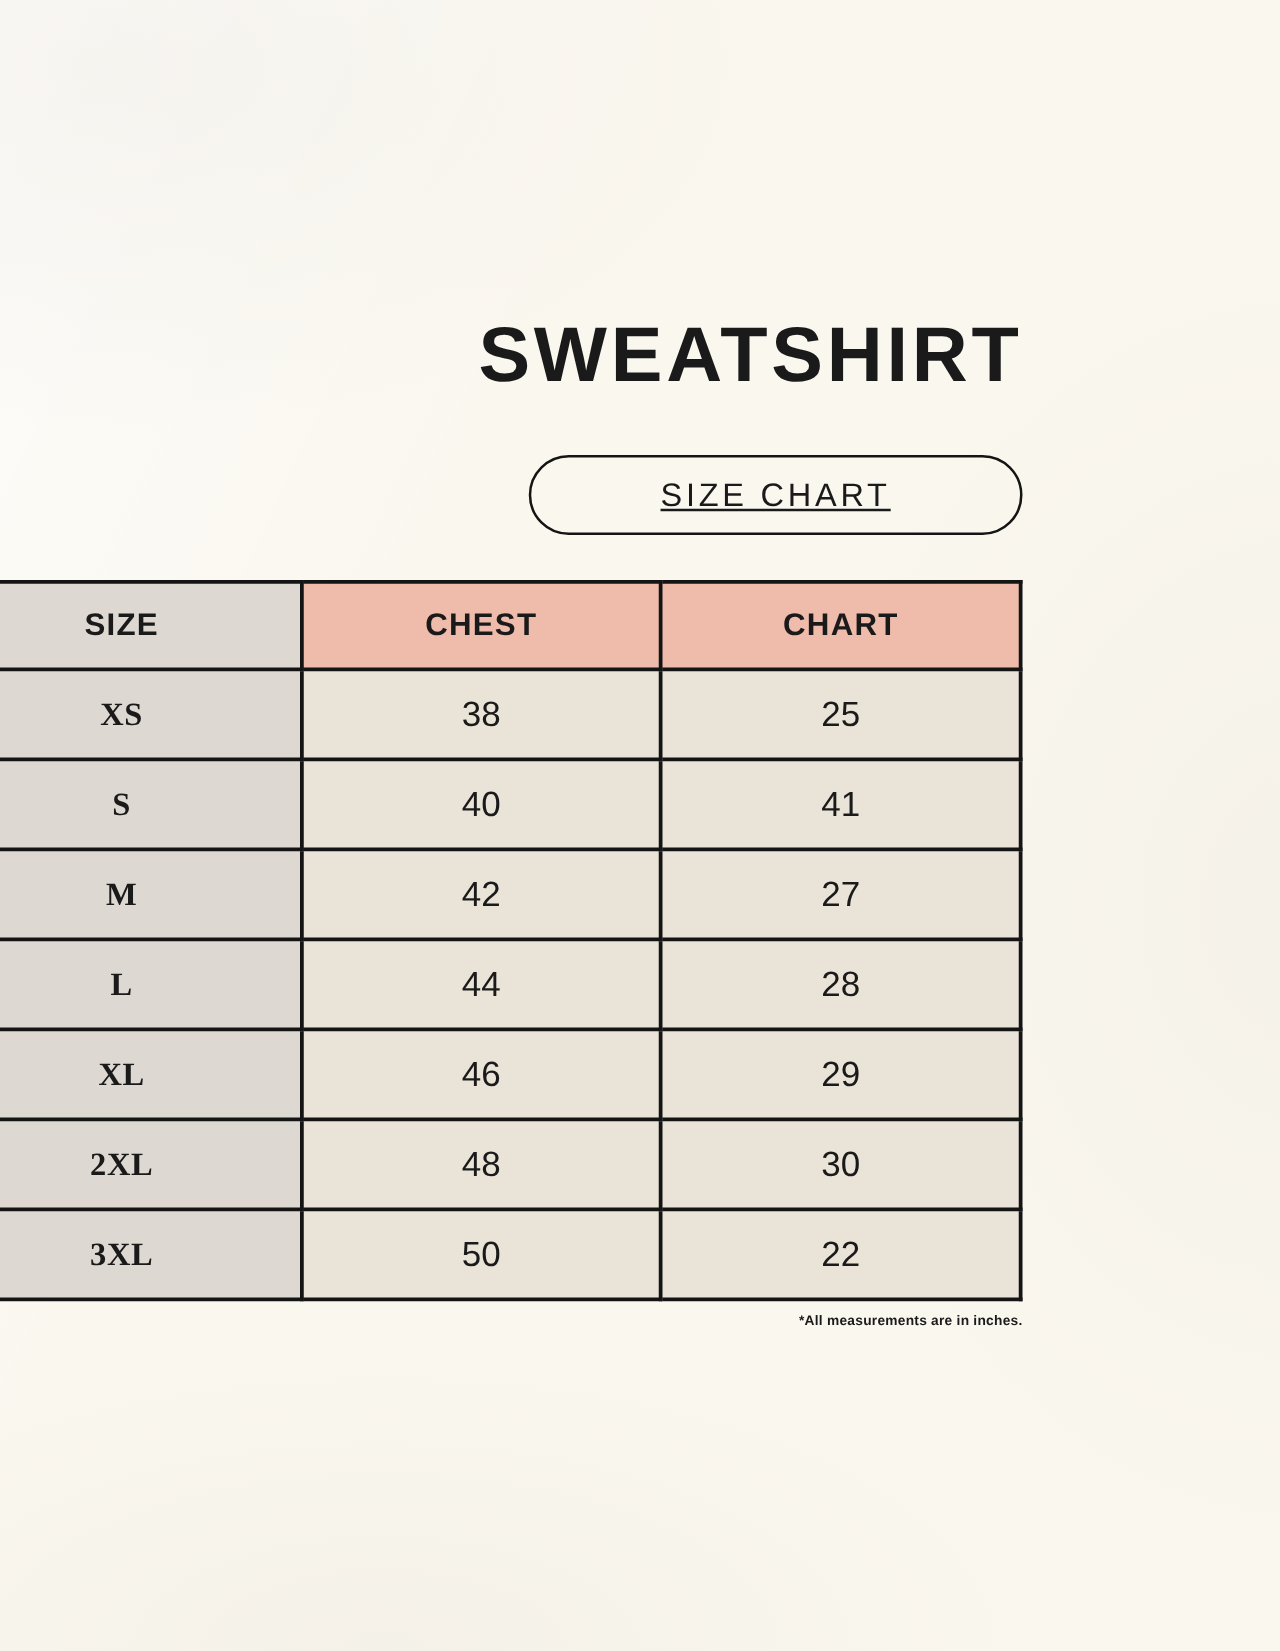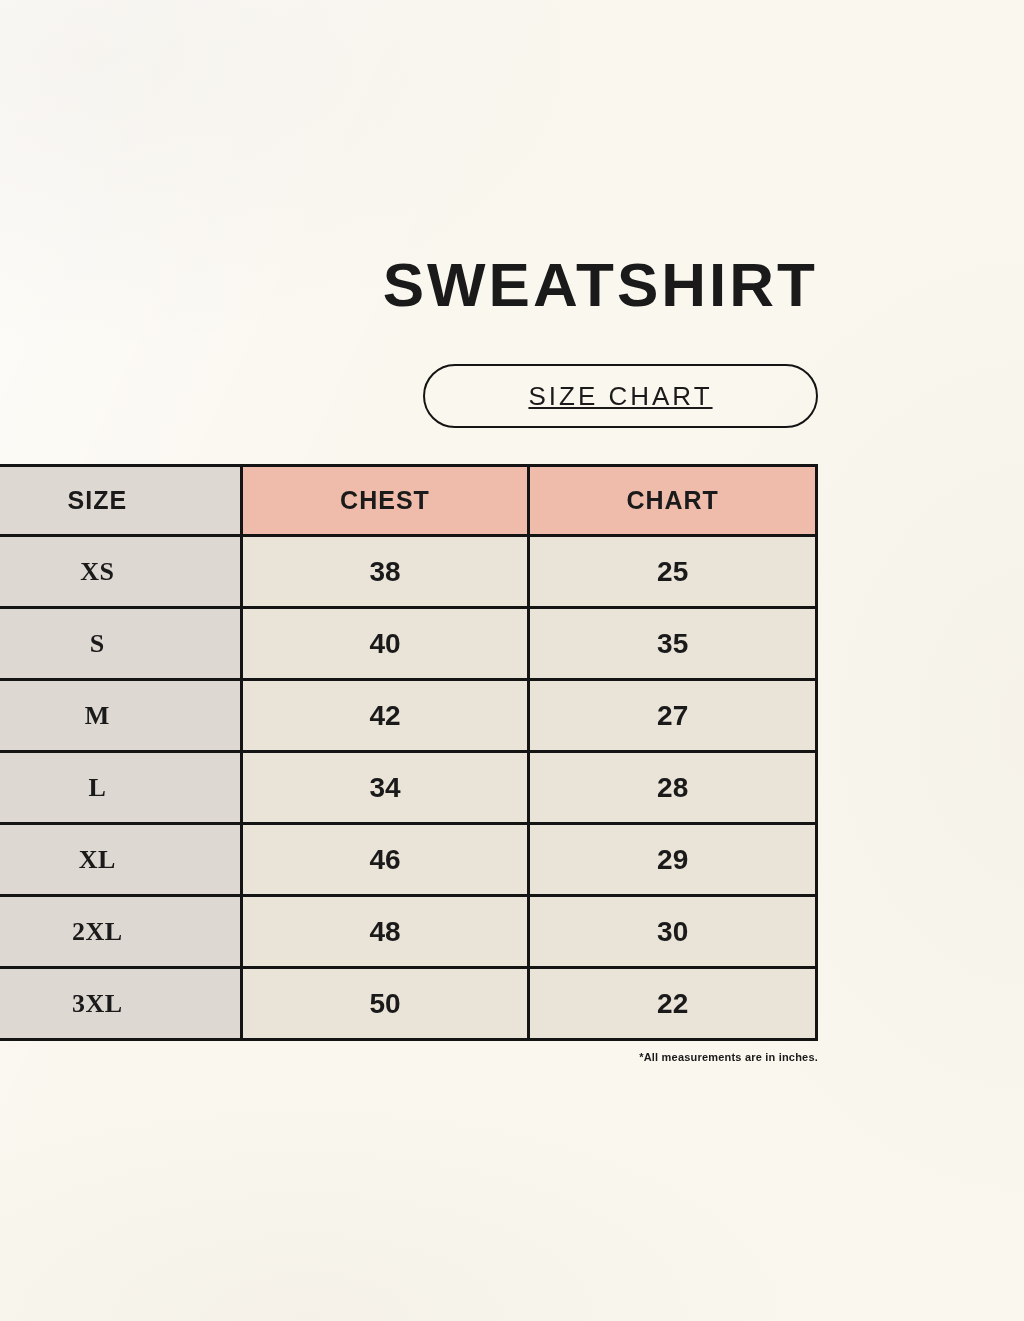--- a/index.html
+++ b/index.html
@@ -88,21 +88,21 @@
     background: var(--size-col-gray, #ded8d2);
     font-size: 26px;
     font-weight: 700;
     letter-spacing: 0.5px;
     font-family: Liberation Serif, serif;
   }
 
   table.size-chart tbody td {
     background: var(--cell-cream, #eae3d7);
     font-size: 28px;
-    font-weight: 700;
+    font-weight: 400;
   }
 
   .footnote {
     width: 866px;
     margin-top: 10px;
     text-align: right;
     font-size: 11px;
     font-weight: 700;
     letter-spacing: 0.2px;
   }
@@ -128,30 +128,30 @@
     </thead>
     <tbody>
       <tr>
         <th class="size-cell">XS</th>
         <td>38</td>
         <td>25</td>
       </tr>
       <tr>
         <th class="size-cell">S</th>
         <td>40</td>
-        <td>35</td>
+        <td>41</td>
       </tr>
       <tr>
         <th class="size-cell">M</th>
         <td>42</td>
         <td>27</td>
       </tr>
       <tr>
         <th class="size-cell">L</th>
-        <td>34</td>
+        <td>44</td>
         <td>28</td>
       </tr>
       <tr>
         <th class="size-cell">XL</th>
         <td>46</td>
         <td>29</td>
       </tr>
       <tr>
         <th class="size-cell">2XL</th>
         <td>48</td>

